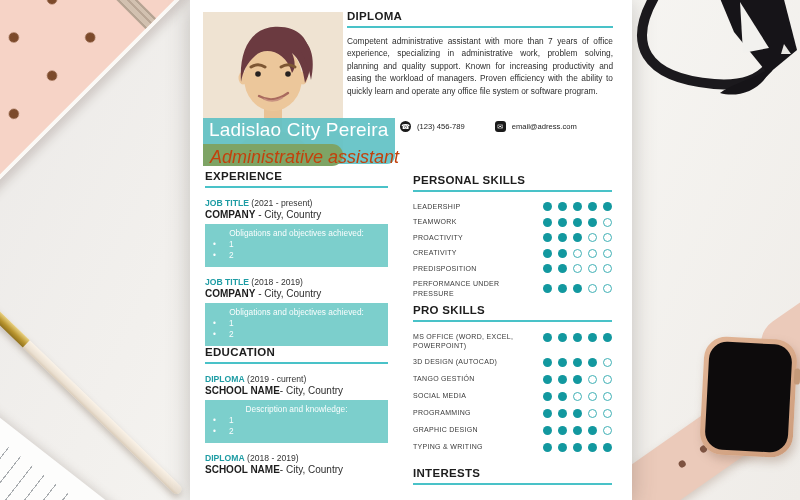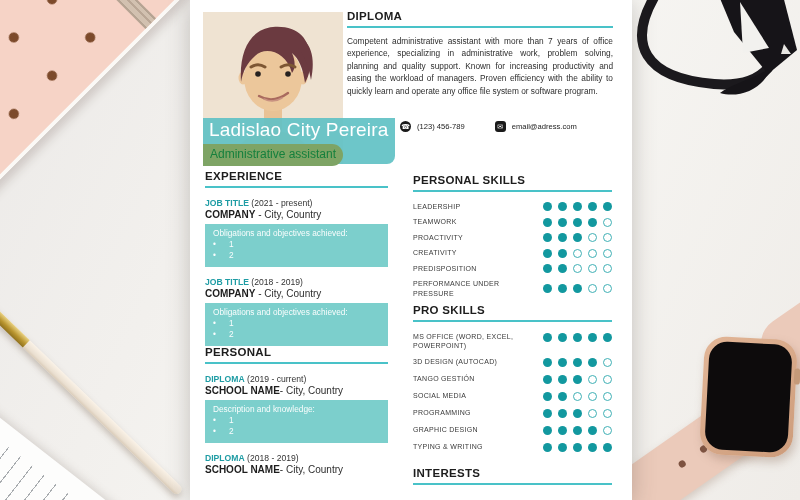--- a/index.html
+++ b/index.html
@@ -74,21 +74,21 @@
   .rule { height:2px; background:var(--underline,#49c2c8); margin-top:4px; }
 
   
   .photo { position:absolute; left:13px; top:12px; width:140px; height:152px; }
   .photo svg { display:block; }
   .name-band { position:absolute; left:13px; top:118px; width:192px; height:46px;
     background:var(--band-teal,#61c1c4); opacity:.92; border-radius:0 0 8px 0; }
   .role-band { position:absolute; left:13px; top:144px; width:140px; height:22px;
     background:var(--band-green,#7ea465); border-radius:0 12px 12px 0; }
   .name-text { position:absolute; left:19px; top:119px; font-size:19px; color:#fff; letter-spacing:.2px; white-space:nowrap; z-index:2; }
-  .role-text { position:absolute; left:20px; top:147px; font-size:12px; color:#15803d; z-index:2; }
+  .role-text { position:absolute; left:20px; top:147px; font-size:18px; color:#c2410c; z-index:2;font-style:italic; }
 
   
   .profile-zone { position:absolute; left:157px; top:10px; width:266px; }
   .profile-text { margin-top:7px; font-size:8.3px; line-height:1.5; text-align:justify; color:#2e2e2e; }
   .contact-zone { position:absolute; left:210px; top:121px; width:224px; font-size:7.6px; color:#222; }
   .contact-row { display:flex; align-items:center; gap:6px; margin-bottom:7px; }
   .contact-pair { display:flex; gap:30px; }
   .cicon { width:11px; height:11px; min-width:11px; background:#1a1a1a; border-radius:50%;
     display:flex; align-items:center; justify-content:center; color:#fff; font-size:7px;
     font-family:"DejaVu Sans", sans-serif; }
@@ -103,21 +103,21 @@
 
   .entries { margin-top:9px; }
   .entry + .entry { margin-top:9px; }
   .entry-title { font-size:8.6px; line-height:12px; }
   .t-name { color:var(--title-teal,#1e9ca4); font-weight:bold; }
   .t-period { color:#333; }
   .entry-org { font-size:10px; line-height:12px; }
   .o-name { font-weight:bold; color:#1d1d1d; }
   .entry-box { margin-top:3px; background:var(--box-teal,#7ccfcc); color:rgba(255,255,255,.96);
     font-size:8.3px; padding:4px 8px 6px; }
-  .box-title { line-height:11px; }
+  .box-title { line-height:11px;text-align:center; }
   .box-bullet { display:flex; line-height:11px; }
   .bullet-mark { margin-right:13px; }
   .section-gap { }
 
   .skill-list { margin-top:10px; }
   .skill-row { display:flex; justify-content:space-between; align-items:center; margin-bottom:6.4px; }
   .skill-label { font-size:7px; letter-spacing:.3px; color:#3a3a3a; max-width:122px; line-height:1.3; }
   .dots { display:flex; gap:6px; }
   .dot { width:9px; height:9px; border-radius:50%; }
   .dot.filled { background:var(--accent,#12989f); }
@@ -234,21 +234,21 @@
                 </div>
                 <div class="box-bullet">
                   <span class="bullet-mark">•</span>
                   <span class="bullet-text">2</span>
                 </div>
               </div>
             </div>
           </div>
       </div>
       <div class="section-gap">
-        <div class="heading">PERSONAL</div>
+        <div class="heading">EDUCATION</div>
         <div class="rule"></div>
         <div class="entries">
             <div class="entry">
               <div class="entry-title"><span class="t-name">DIPLOMA</span> <span class="t-period">(2019 - current)</span></div>
               <div class="entry-org"><span class="o-name">SCHOOL NAME</span><span class="o-rest">- City, Country</span></div>
               <div class="entry-box">
                 <div class="box-title">Description and knowledge:</div>
                 <div class="box-bullet">
                   <span class="bullet-mark">•</span>
                   <span class="bullet-text">1</span>

